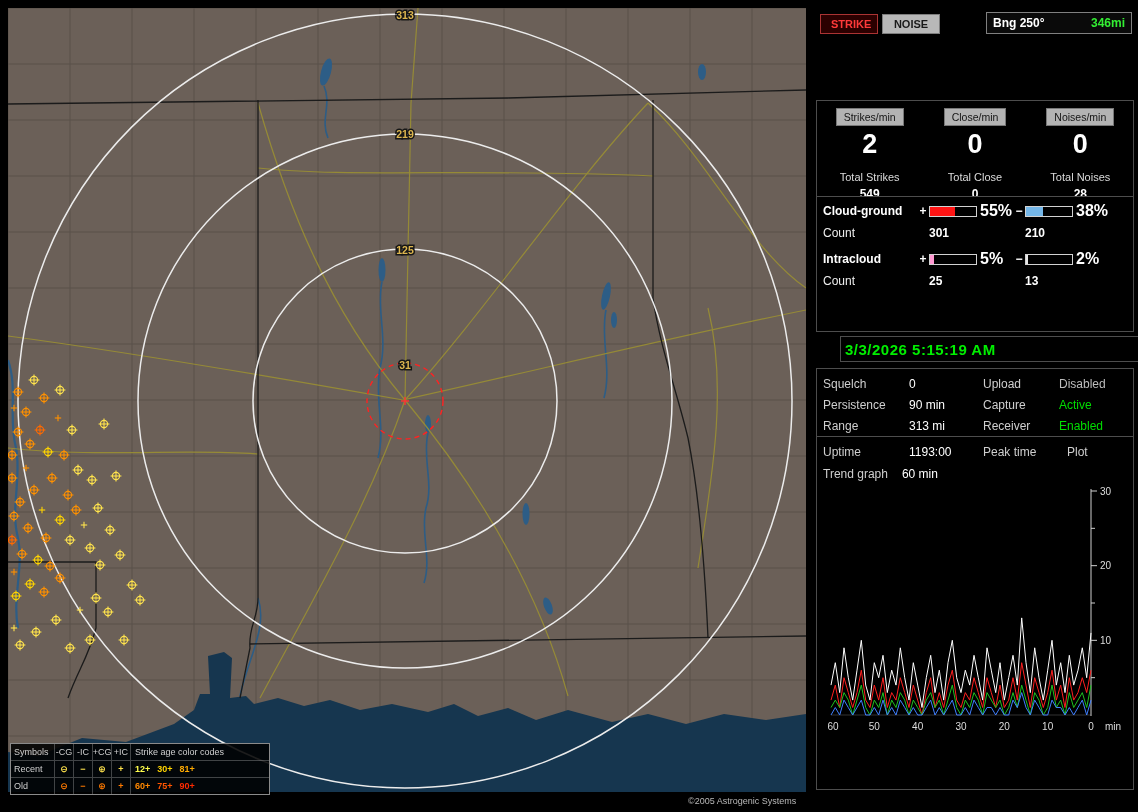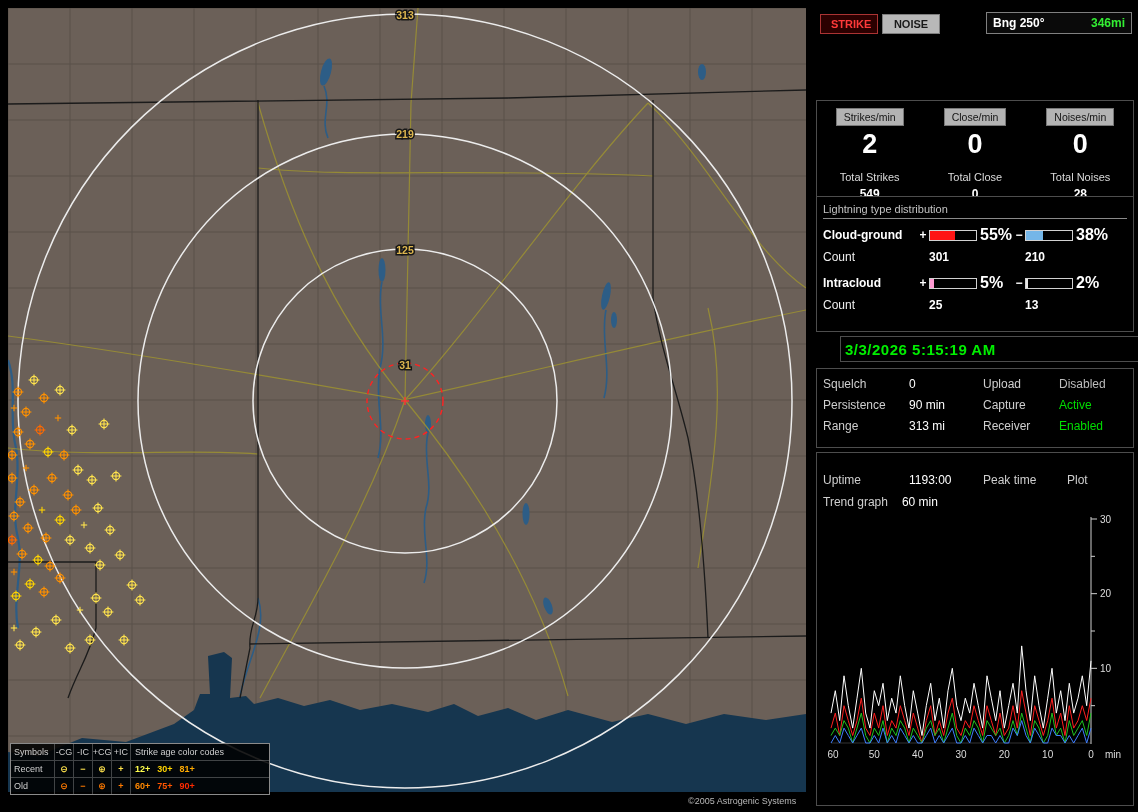--- a/index.html
+++ b/index.html
@@ -51,21 +51,21 @@
   .cnt{width:96px;font-weight:bold;font-size:12px;}
   
   .datetime{top:336px;height:26px;display:flex;align-items:center;padding-left:4px;margin-left:24px;}
   .dt-text{color:#00ee00;font-weight:bold;font-size:15px;letter-spacing:.5px;}
   
   .settings{top:368px;height:80px;padding:8px 6px 0 6px;}
   .set-row{display:grid;grid-template-columns:86px 74px 76px auto;margin-bottom:7px;}
   .lbl{color:#cfcfcf;}
   .val{color:#fff;}
   
-  .stats{top:452px;height:354px;padding:20px 0 0 6px;}
+  .stats{top:436px;height:354px;padding:8px 0 0 6px;}
   .stat-row{display:grid;grid-template-columns:86px 74px 84px auto;margin-bottom:8px;}
   .trend-row{display:flex;gap:14px;margin:8px 0 0 0;}
   #trend-svg{display:block;margin-top:2px;}
 </style>
 </head>
 <body>
 
 <div id="stage">
 
   <div class="map-wrap">
@@ -490,21 +490,20 @@
       </div>
       <div class="rate-col">
         <button class="rate-hdr">Noises/min</button>
         <div class="rate-val">0</div>
         <div class="total-lbl">Total Noises</div>
         <div class="total-val">28</div>
       </div>
     </div>
 
     <div class="panel dist">
-      <div class="dist-title">Lightning type distribution</div>
 
       <div class="dist-row">
         <span class="dist-name">Cloud-ground</span>
         <span class="pm">+</span>
         <span class="bar">
             <i style="width: 55%; background: rgb(255, 20, 20);"></i>
           </span>
         <span class="pct">55%</span>
         <span class="pm">−</span>
         <span class="bar">

